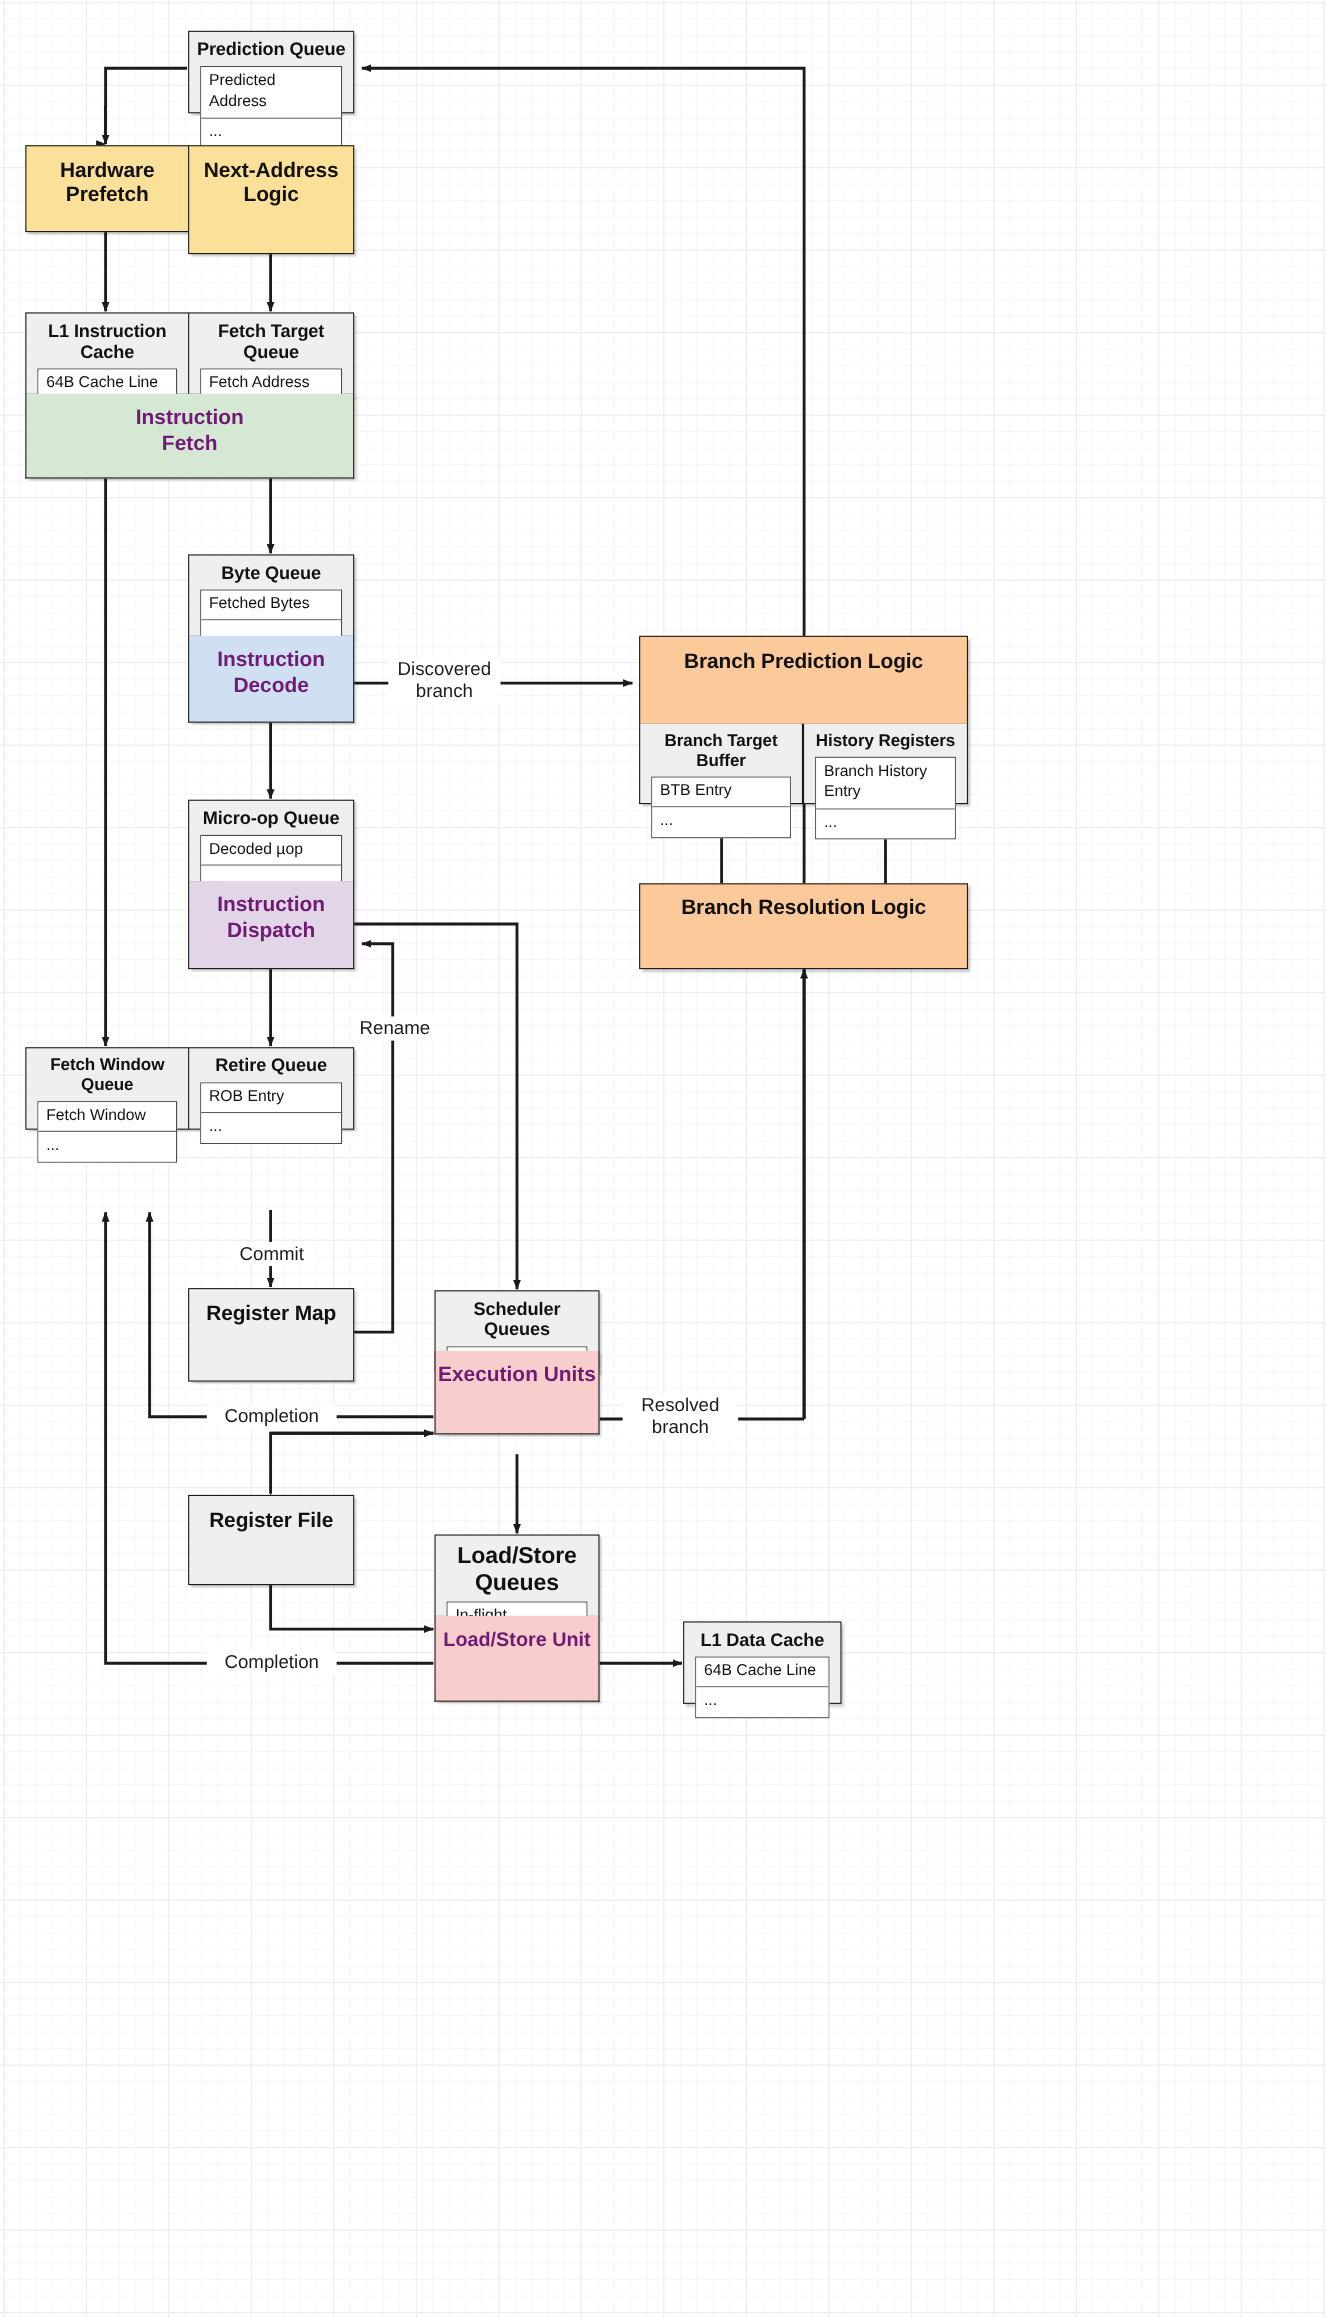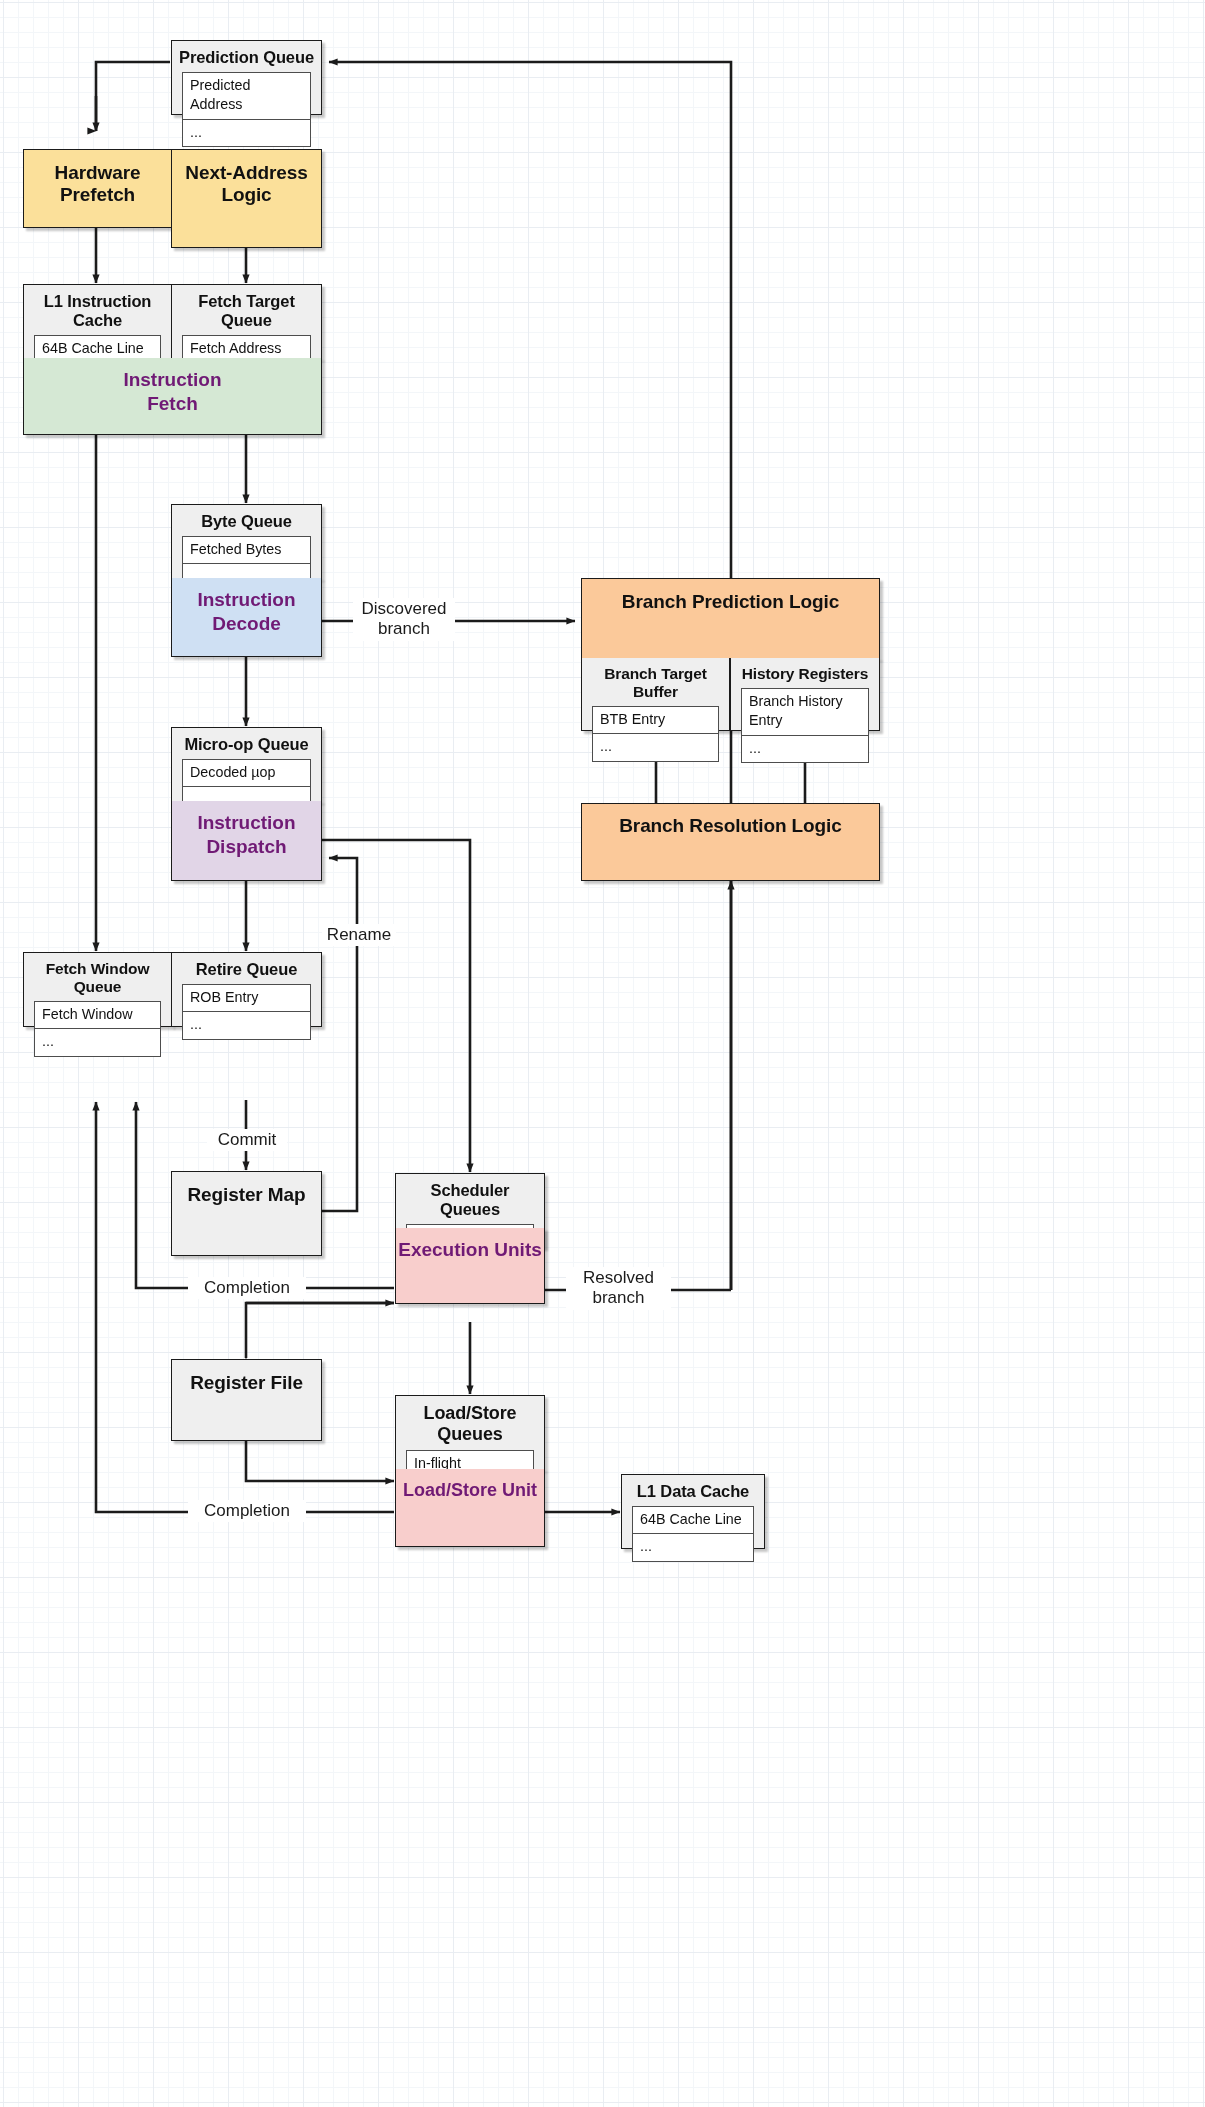--- a/index.html
+++ b/index.html
@@ -53,21 +53,21 @@
   .stage {
     border-top: 1.6px solid #1b1b1b;
     text-align: center;
     font-weight: bold;
     font-size: 19px;
     color: #701a75;
     padding-top: 10px;
     line-height: 1.26;
   }
   .plain {
-    display: flex; align-items: flex-start; justify-content: center; margin-top: 17px;
+    display: flex; align-items: flex-start; justify-content: center;
   }
   .plain .hdr { font-size: 19px; padding-top: 12px; width: 100%; }
   .edge-label {
     position: absolute;
     font-size: 17px;
     color: #1b1b1b;
     background: #ffffff;
     padding: 1px 4px;
     white-space: pre;
     line-height: 1.2;
@@ -133,21 +133,21 @@
       <path d="M470,1322 L470,1394" marker-end="url(#ah)"></path>
 
       <path d="M246,1441 L246,1481 L394,1481" marker-end="url(#ah)"></path>
 
       <path d="M394,1512 L96,1512 L96,1102" marker-end="url(#ah)"></path>
 
       <path d="M545,1512 L620,1512" marker-end="url(#ah)" marker-start="url(#ahs)"></path>
     </g>
   </svg>
 
-  <div class="node lnode" style="left:171px; top:40px; width:151px; height:75px;">
+  <div class="node lnode" style="left:171px; top:28px; width:151px; height:75px;">
     <div class="hdr">Prediction Queue</div>
     <div class="rows">
       <div class="row">Predicted Address</div>
       <div class="row">...</div>
     </div>
   </div>
 
   <div class="node plain" style="left:23px; top:132px; width:149px; height:79px; background:#fbe09a;">
     <div class="hdr" style="white-space:pre-line;">Hardware
 Prefetch</div>
@@ -250,21 +250,21 @@
     <div class="rows">
       <div class="row">In-flight µop</div>
       <div class="row">...</div>
     </div>
   </div>
   <div class="node" style="left:395px; top:1228px; width:150px; height:76px; background:#f8cecc; border-top:none;">
     <div class="stage" style="border-top:none;">Execution Units</div>
   </div>
 
   <div class="node lnode" style="left:395px; top:1395px; width:150px; height:75px;">
-    <div class="hdr" style="font-size:18px;border-radius:19px;">Load/Store Queues</div>
+    <div class="hdr" style="font-size:21px;border-radius:19px;">Load/Store Queues</div>
     <div class="rows">
       <div class="row">In-flight loads/stores</div>
       <div class="row">...</div>
     </div>
   </div>
   <div class="node" style="left:395px; top:1469px; width:150px; height:78px; background:#f8cecc; border-top:none;">
     <div class="stage" style="border-top:none; font-size:18px;">Load/Store Unit</div>
   </div>
 
   <div class="node lnode" style="left:621px; top:1474px; width:144px; height:75px;">

